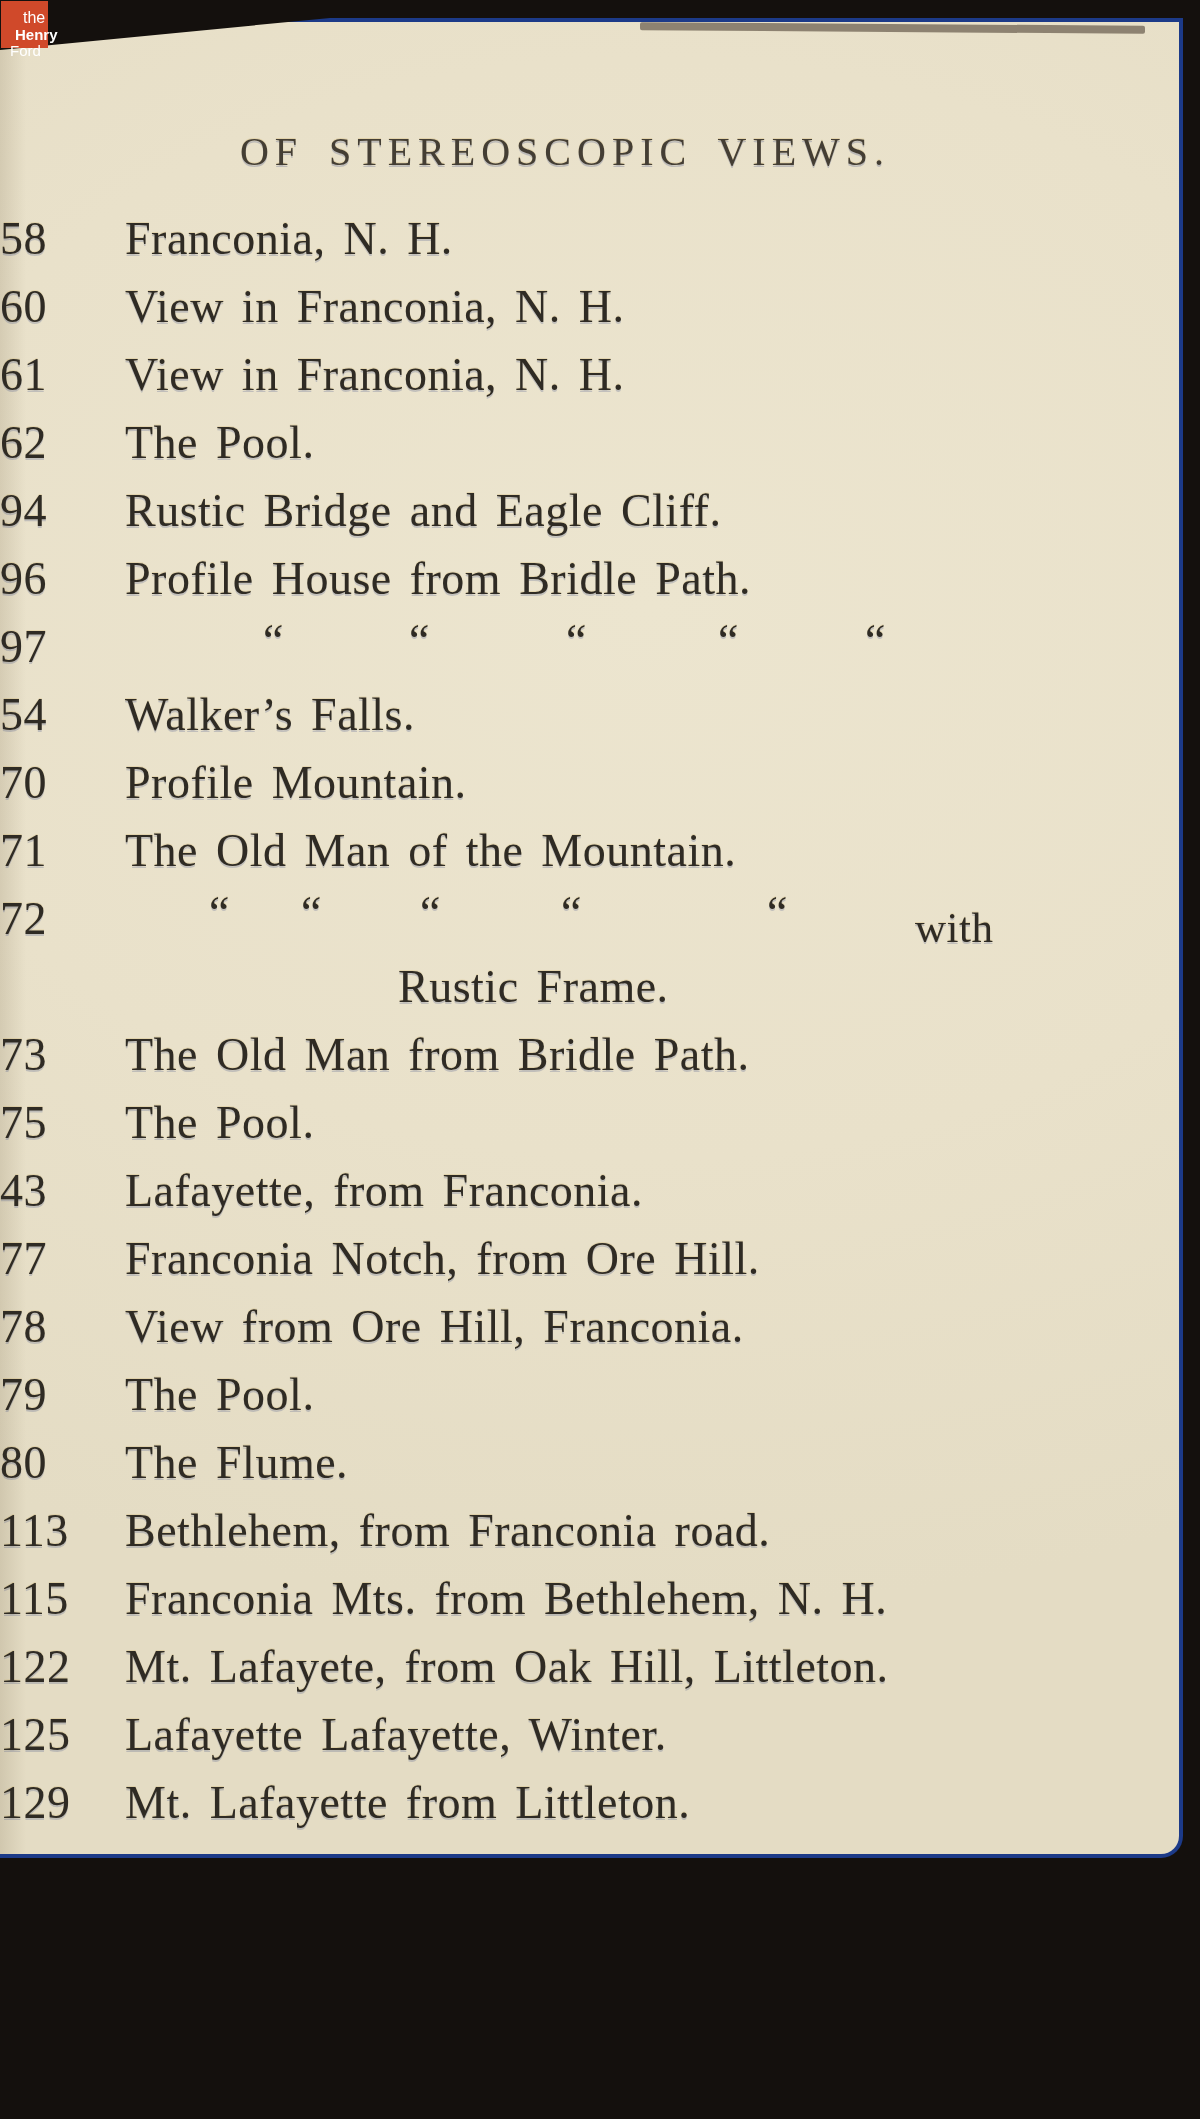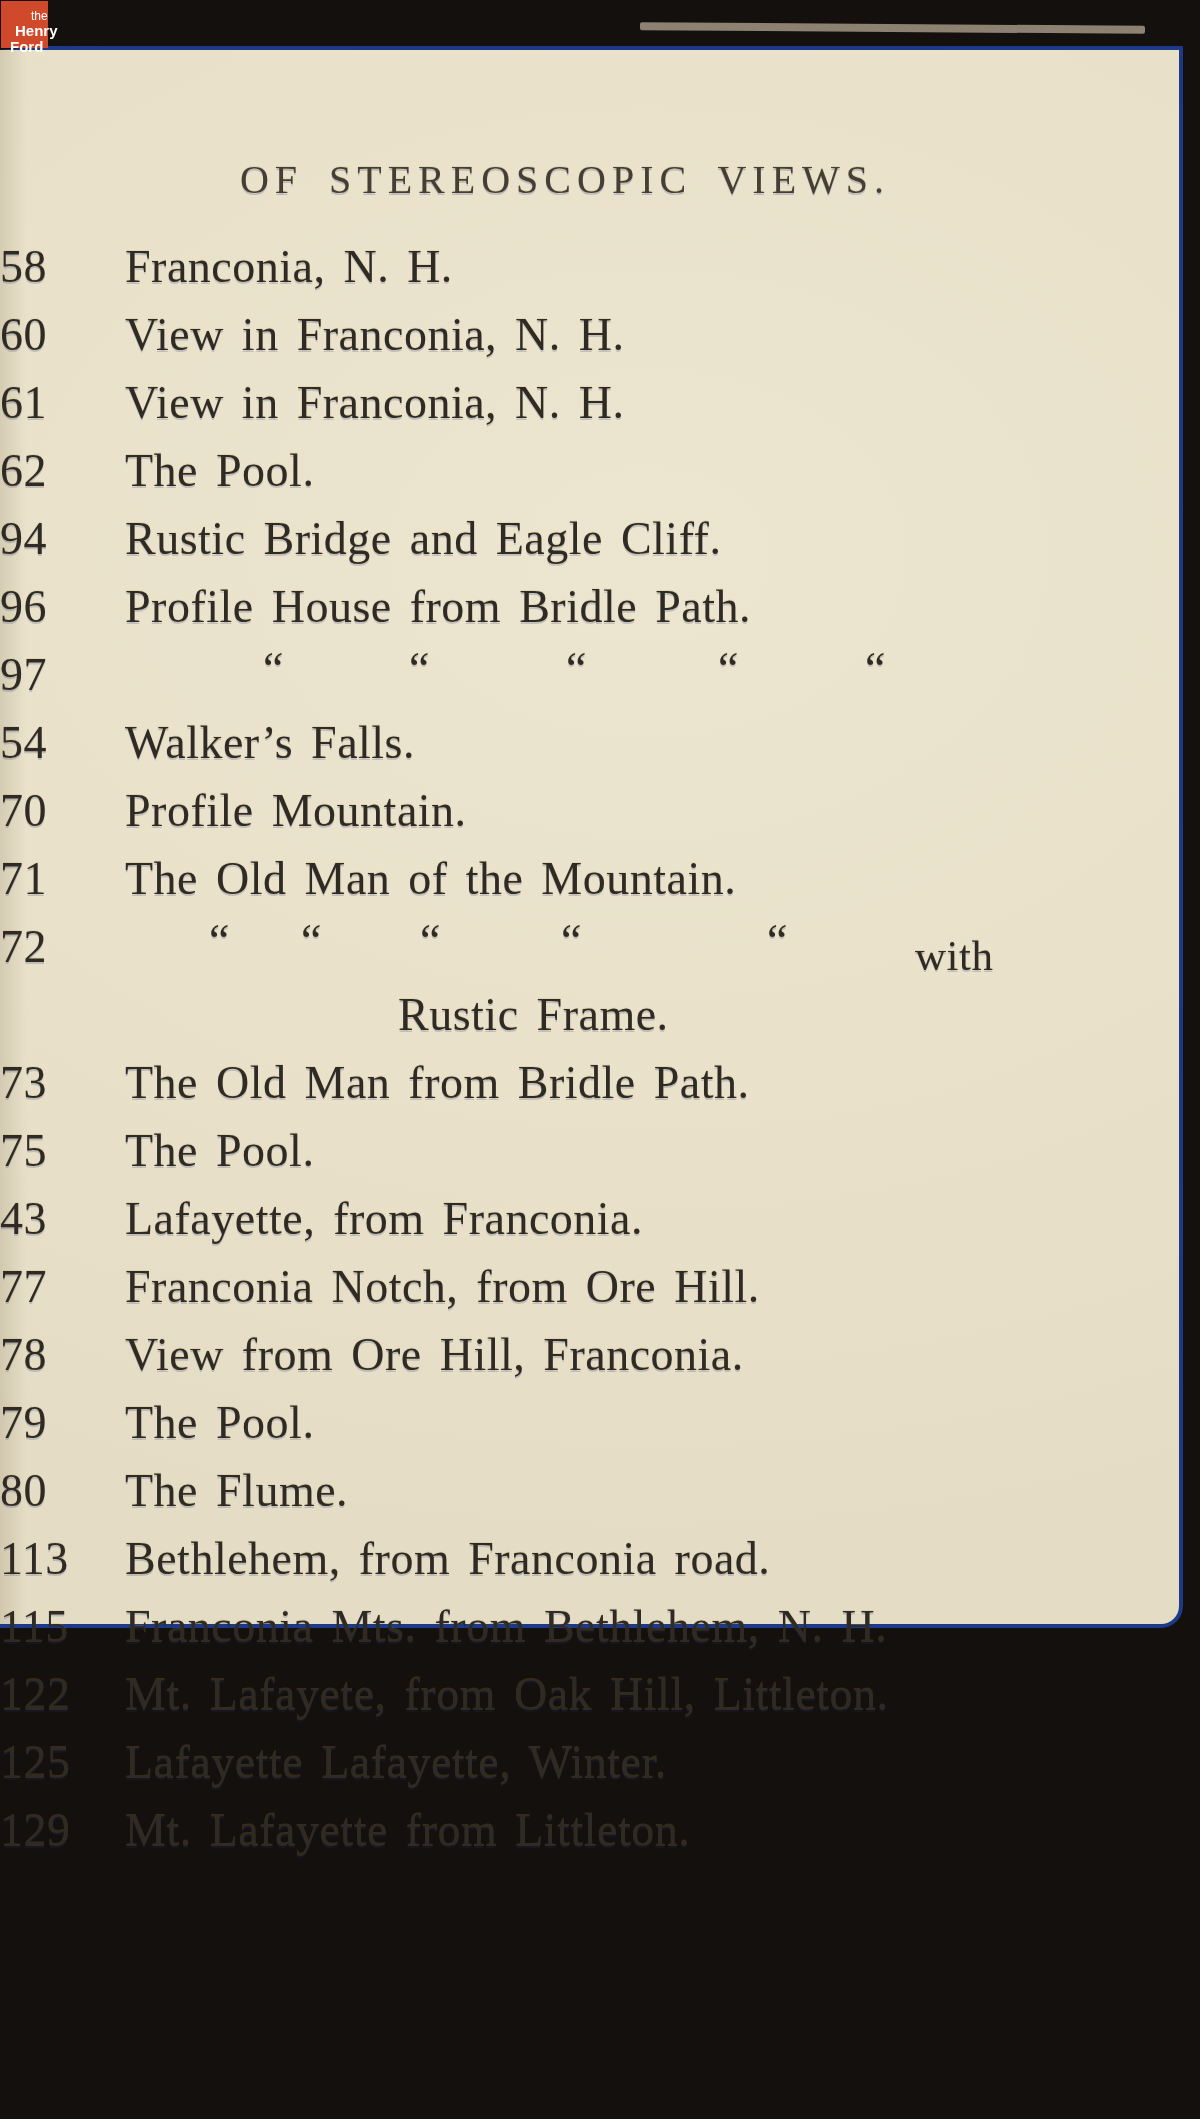--- a/index.html
+++ b/index.html
@@ -7,30 +7,29 @@
     width:1200px; height:2119px;
     position:relative;
     background:#14100d;
     overflow:hidden;
     font-family:"Liberation Serif","DejaVu Serif",serif;
   }
 
   
   .page {
     position:absolute; left:0; top:18px;
-    width:1183px; height:1582px;
+    width:1183px; height:1840px;
     box-sizing:border-box;
     background:
       linear-gradient(90deg, rgba(120,105,75,.18) 0px, rgba(120,105,75,0) 26px),
       radial-gradient(1400px 1000px at 55% 32%, #ece5cf 0%, #e9e1ca 55%, #e4dcc4 100%);
     border-top:4px solid #1c3a88;
     border-right:4px solid #1c3a88;
     border-bottom:4px solid #1c3a88;
     border-radius:0 0 22px 0;
-    margin-top:28px;
   }
   
   .wedge {
     position:absolute; left:0; top:18px; width:330px; height:32px;
     background:#14100d;
     clip-path:polygon(0 0, 100% 0, 0 100%);
   }
   
   .sliver {
     position:absolute; left:640px; top:24px; width:505px; height:8px;
@@ -41,23 +40,23 @@
 
   
   .badge {
     position:absolute; left:1px; top:1px; width:47px; height:47px;
     background:#d0492a;
     color:#fff;
     font-family:"Liberation Sans","DejaVu Sans",sans-serif;
     line-height:1;
     z-index:5;
   }
-  .badge .l1 { font-size:12px; margin:9px 0 0 18px;padding-left:12px; }
+  .badge .l1 { font-size:16px; margin:9px 0 0 10px;padding-left:12px; }
   .badge .l2 { font-size:15px; font-weight:bold; margin:1px 0 0 14px; }
-  .badge .l3 { font-size:15px; font-weight:bold; margin:1px 0 0 9px; }
+  .badge .l3 { font-size:15px; font-weight:normal; margin:1px 0 0 9px; }
 
   
   .ink { color:#2f2b24; }
   .page-title {
     position:absolute; top:100px; left:0; width:1130px; height:60px;
     line-height:60px; text-align:center;
     font-size:40px; letter-spacing:6px; word-spacing:10px;
     color:#443e34;
     text-shadow:0 2px 0 rgba(32,52,120,.22), 0 -1px 0 rgba(200,160,60,.22);
     white-space:nowrap;

